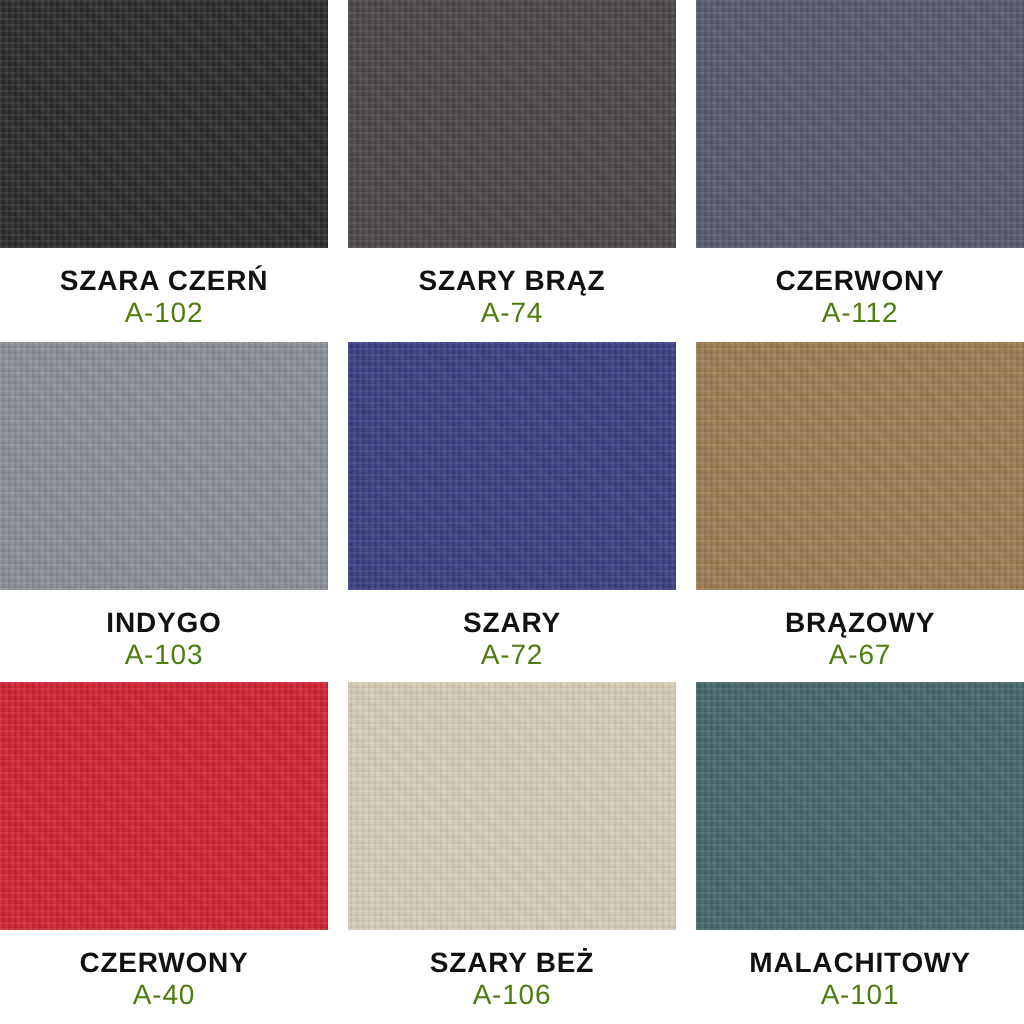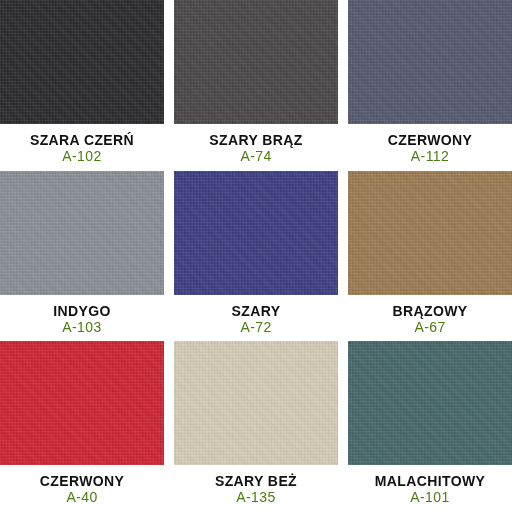--- a/index.html
+++ b/index.html
@@ -171,21 +171,21 @@
     <div class="swatch-caption">
       <div class="swatch-name">CZERWONY</div>
       <div class="swatch-code">A-40</div>
     </div>
   </div>
 
   <div class="swatch-cell">
     <div class="swatch-chip" style="background-color: rgb(213, 205, 184);"></div>
     <div class="swatch-caption">
       <div class="swatch-name">SZARY BEŻ</div>
-      <div class="swatch-code">A-135</div>
+      <div class="swatch-code">A-106</div>
     </div>
   </div>
 
   <div class="swatch-cell">
     <div class="swatch-chip" style="background-color: rgb(71, 104, 106);"></div>
     <div class="swatch-caption">
       <div class="swatch-name">MALACHITOWY</div>
       <div class="swatch-code">A-101</div>
     </div>
   </div>

